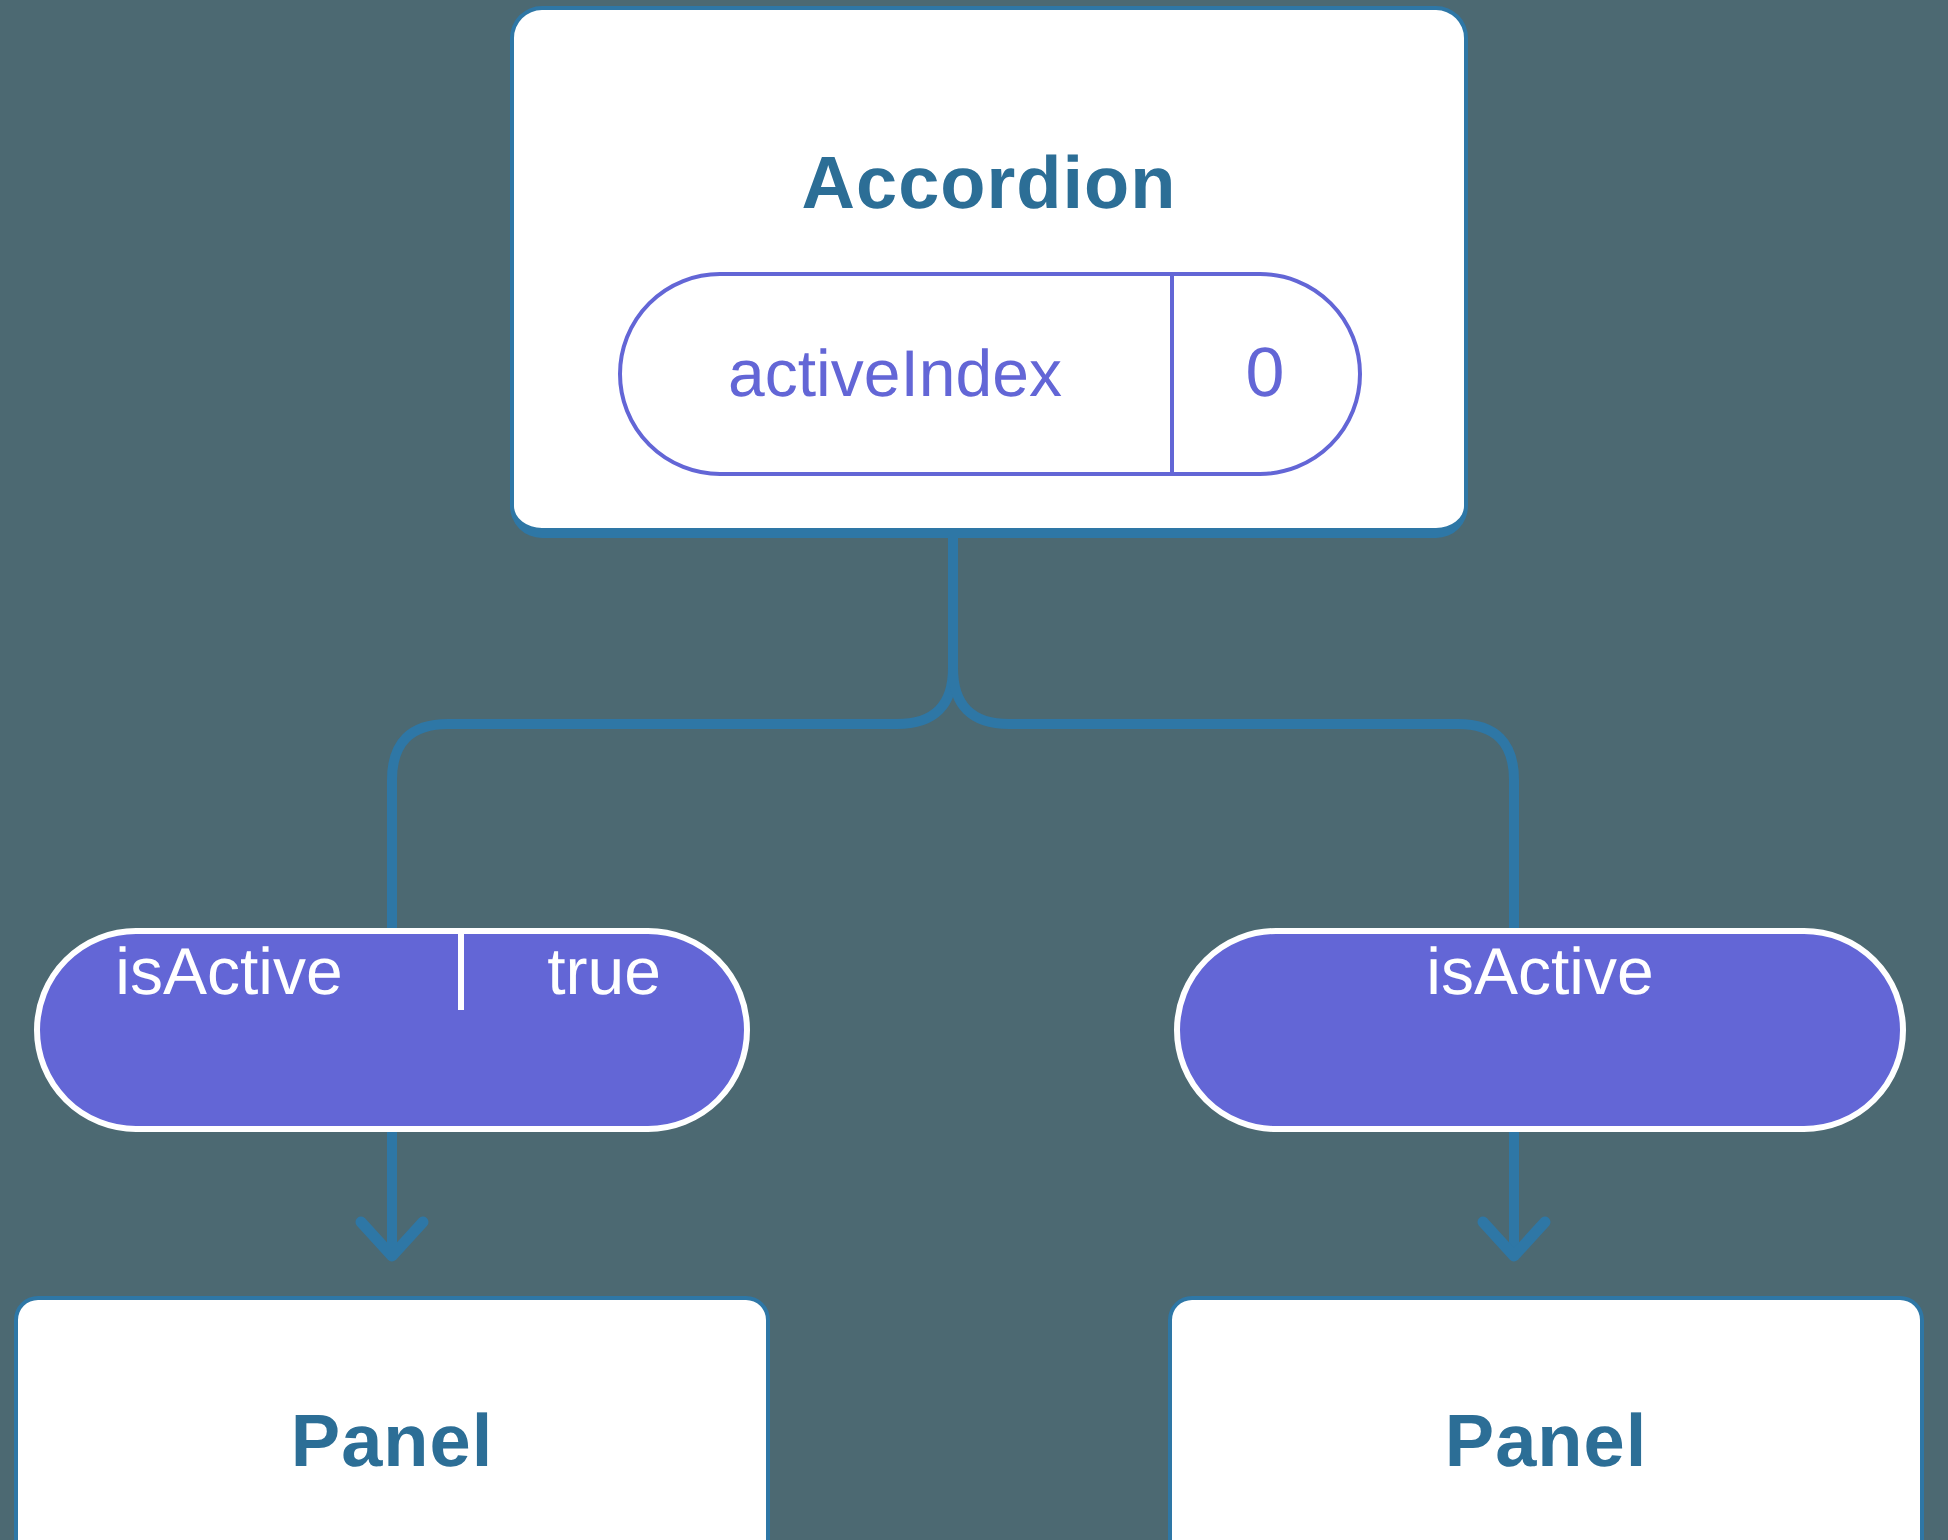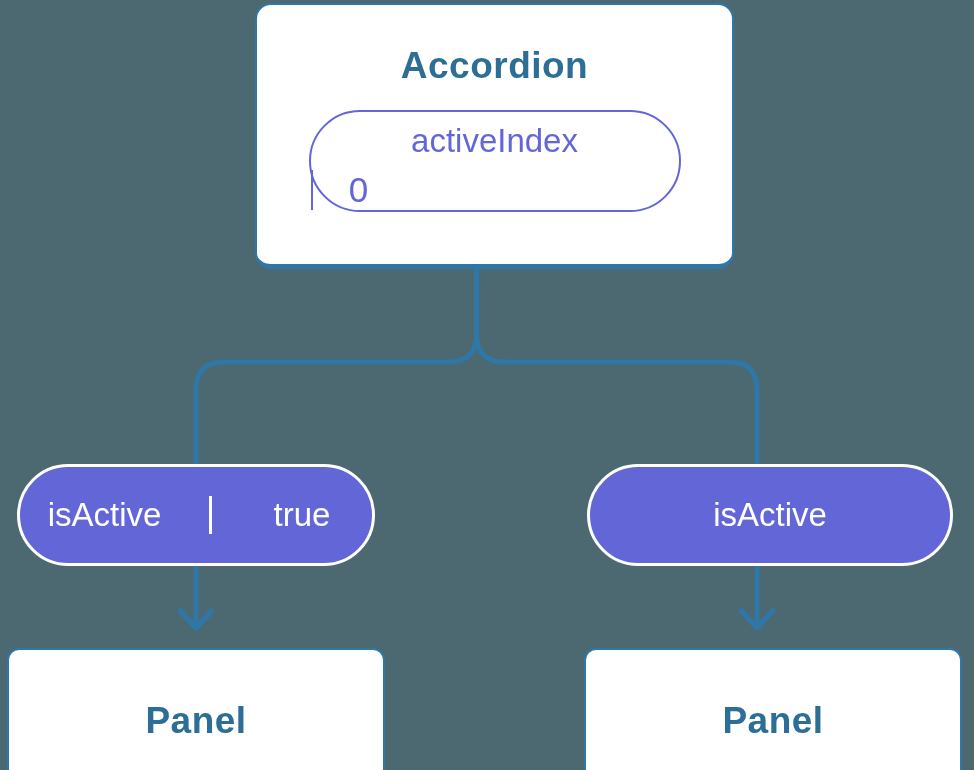--- a/index.html
+++ b/index.html
@@ -16,21 +16,21 @@
   .connectors path{fill:none;stroke:var(--line,#2E77A6);}
 
   
   .card{
     position:absolute;
     background:var(--node-bg,#fff);
     border:2px solid var(--line,#2E77A6);
     border-bottom-width:5px;
     box-sizing:border-box;
     z-index:2;
-    display:flex;flex-direction:column;align-items:center;
+    display:flex;flex-direction:column;align-items:center;justify-content:center;
   }
   .card.root{
     left:255px;top:3px;width:479px;height:266px;
     border-radius:16px;
     padding-top:40px;
   }
   .card.leaf{
     left:7px;top:648px;width:378px;height:150px;
     border-radius:12px;
     justify-content:center;
@@ -44,55 +44,54 @@
 
   
   .state-pill{
     margin-top:22px;
     width:372px;height:102px;
     border:2.5px solid var(--purple,#6366D6);
     border-radius:60px;
     box-sizing:border-box;
     display:flex;align-items:stretch;
     background:#fff;
-    flex-direction:column;
   }
   .state-pill .name{
     flex:1;display:flex;align-items:center;justify-content:center;
     color:var(--purple,#6366D6);font-size:33px;font-weight:500;
   }
   .state-pill .value{
     width:92px;display:flex;align-items:center;justify-content:center;
     border-left:2.5px solid var(--purple,#6366D6);
     color:var(--purple,#6366D6);font-size:35px;font-weight:500;
   }
 
   
   .prop-pill{
     position:absolute;top:464px;height:102px;
     background:var(--purple,#6366D6);
     border:3px solid #fff;
     border-radius:60px;
     box-sizing:border-box;
-    display:flex;align-items:center;
+    display:flex;align-items:flex-start;
     z-index:3;
     gap:20px;
   }
   .prop-pill.left{left:17px;width:358px;}
   .prop-pill.right{left:587px;width:366px;}
   .prop-pill .name{
     flex:1;display:flex;align-items:center;justify-content:center;
     color:var(--pill-text,#fff);font-size:33px;font-weight:500;
   }
   .prop-pill .value{
     display:flex;align-items:center;justify-content:center;
     border-left:3px solid #fff;
     color:var(--pill-text,#fff);font-size:33px;font-weight:500;
   }
-  .prop-pill.left .value{width:140px;padding-left:20px;}
+  .prop-pill.left .value{width:140px;}
   .prop-pill.right .value{width:148px;}
 </style>
 </head>
 <body>
 
 <div class="stage">
 
   <svg class="connectors" viewBox="0 0 974 770" xmlns="http://www.w3.org/2000/svg" aria-hidden="true">
     <path d="M476.5,266 L476.5,334 Q476.5,362 448.5,362 L224,362 Q196,362 196,390 L196,466" stroke-width="5"></path>
     <path d="M476.5,266 L476.5,334 Q476.5,362 504.5,362 L729,362 Q757,362 757,390 L757,466" stroke-width="5"></path>

